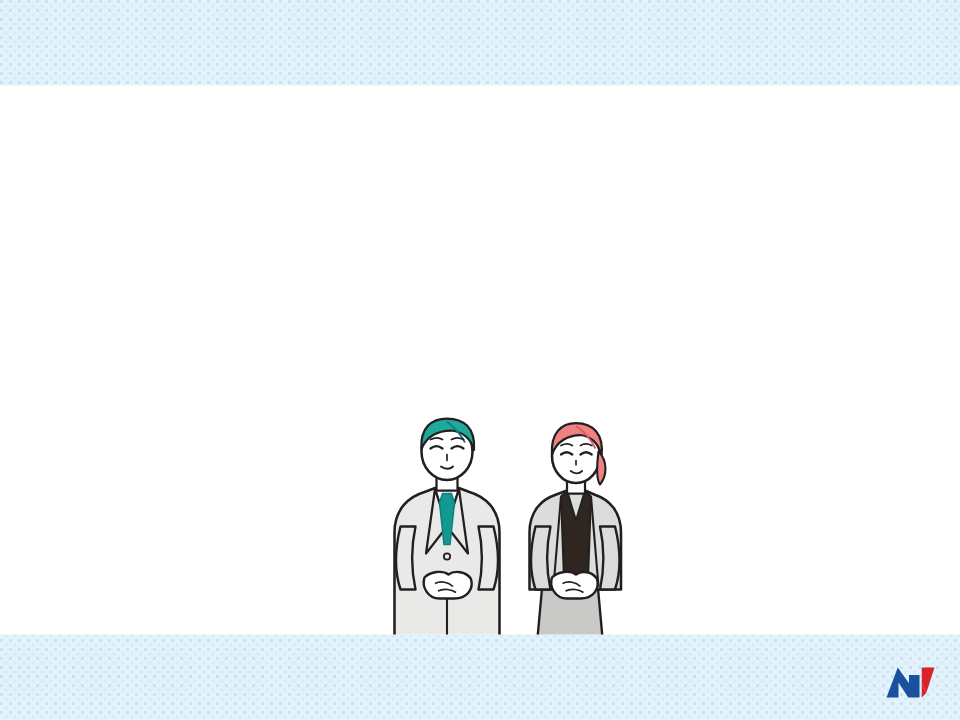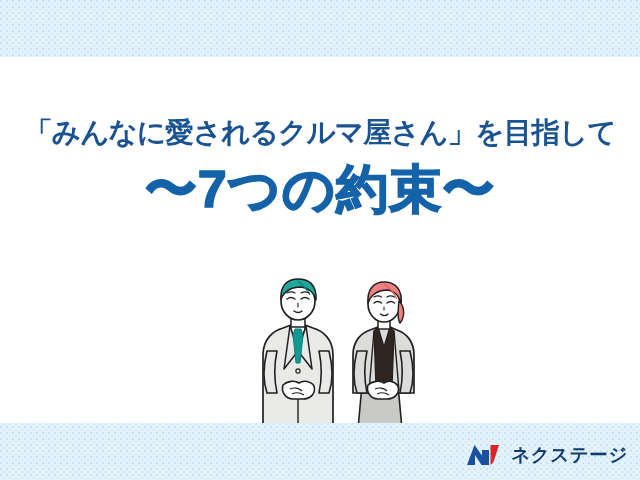--- a/index.html
+++ b/index.html
@@ -91,24 +91,20 @@
     white-space: nowrap;
   }
 </style>
 </head>
 <body>
 
 <div id="stage">
 
   <div id="white-band"></div>
 
-  <div id="headline">
-    <span id="headline-line1">「みんなに愛されるクルマ屋さん」を目指して</span>
-    <span id="headline-line2">〜7つの約束〜</span>
-  </div>
 
   <div id="people">
     <svg width="180" height="150" viewBox="0 0 180 150" xmlns="http://www.w3.org/2000/svg">
 
       <g>
 
         <path d="M20 78 C20 62 30 54 40 51 L48 48 L62 48 L70 51 C80 54 90 62 90 78
                  L90 148 L20 148 Z" fill="#e9e9e7" stroke="#231f20" stroke-width="1.7" stroke-linejoin="round"></path>
 
         <path d="M55 112 L55 148" stroke="#231f20" stroke-width="1.4" fill="none"></path>
@@ -186,16 +182,15 @@
 
     </svg>
   </div>
 
   <div id="brand-logo">
     <svg id="brand-mark" width="38" height="26" viewBox="0 0 38 26" xmlns="http://www.w3.org/2000/svg">
       <path d="M1 23 L8.5 3 L16 13.5 L16 8 L23 8 L23 23 L15.5 23 L9 13 L9 23 Z" fill="#1a50a0"></path>
       <path d="M24.5 3 L33 3 L27.5 20 L24.5 13 Z" fill="#d7232a"></path>
       <path d="M24.5 3 L24.5 13 L27.5 20 L24.5 23 Z" fill="#d7232a"></path>
     </svg>
-    <span id="brand-name">ネクステージ</span>
   </div>
 
 </div>
 
 </body></html>

